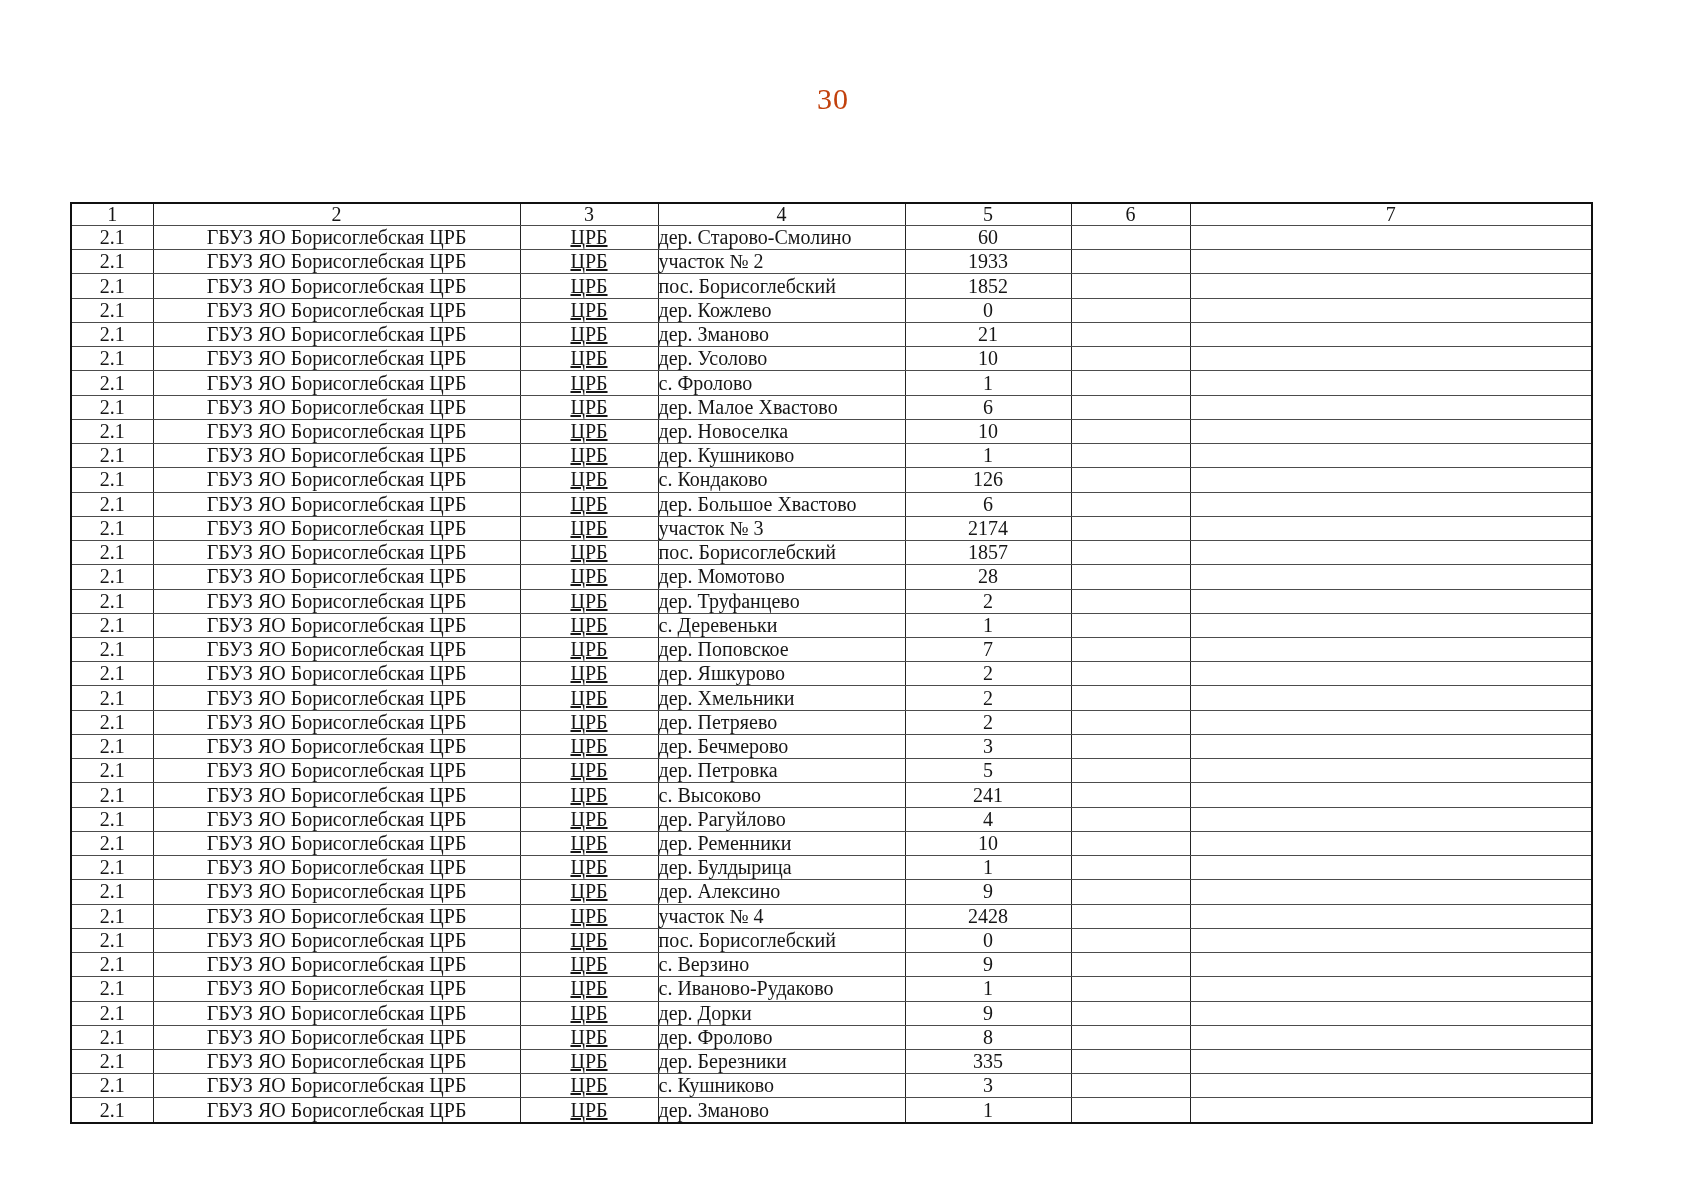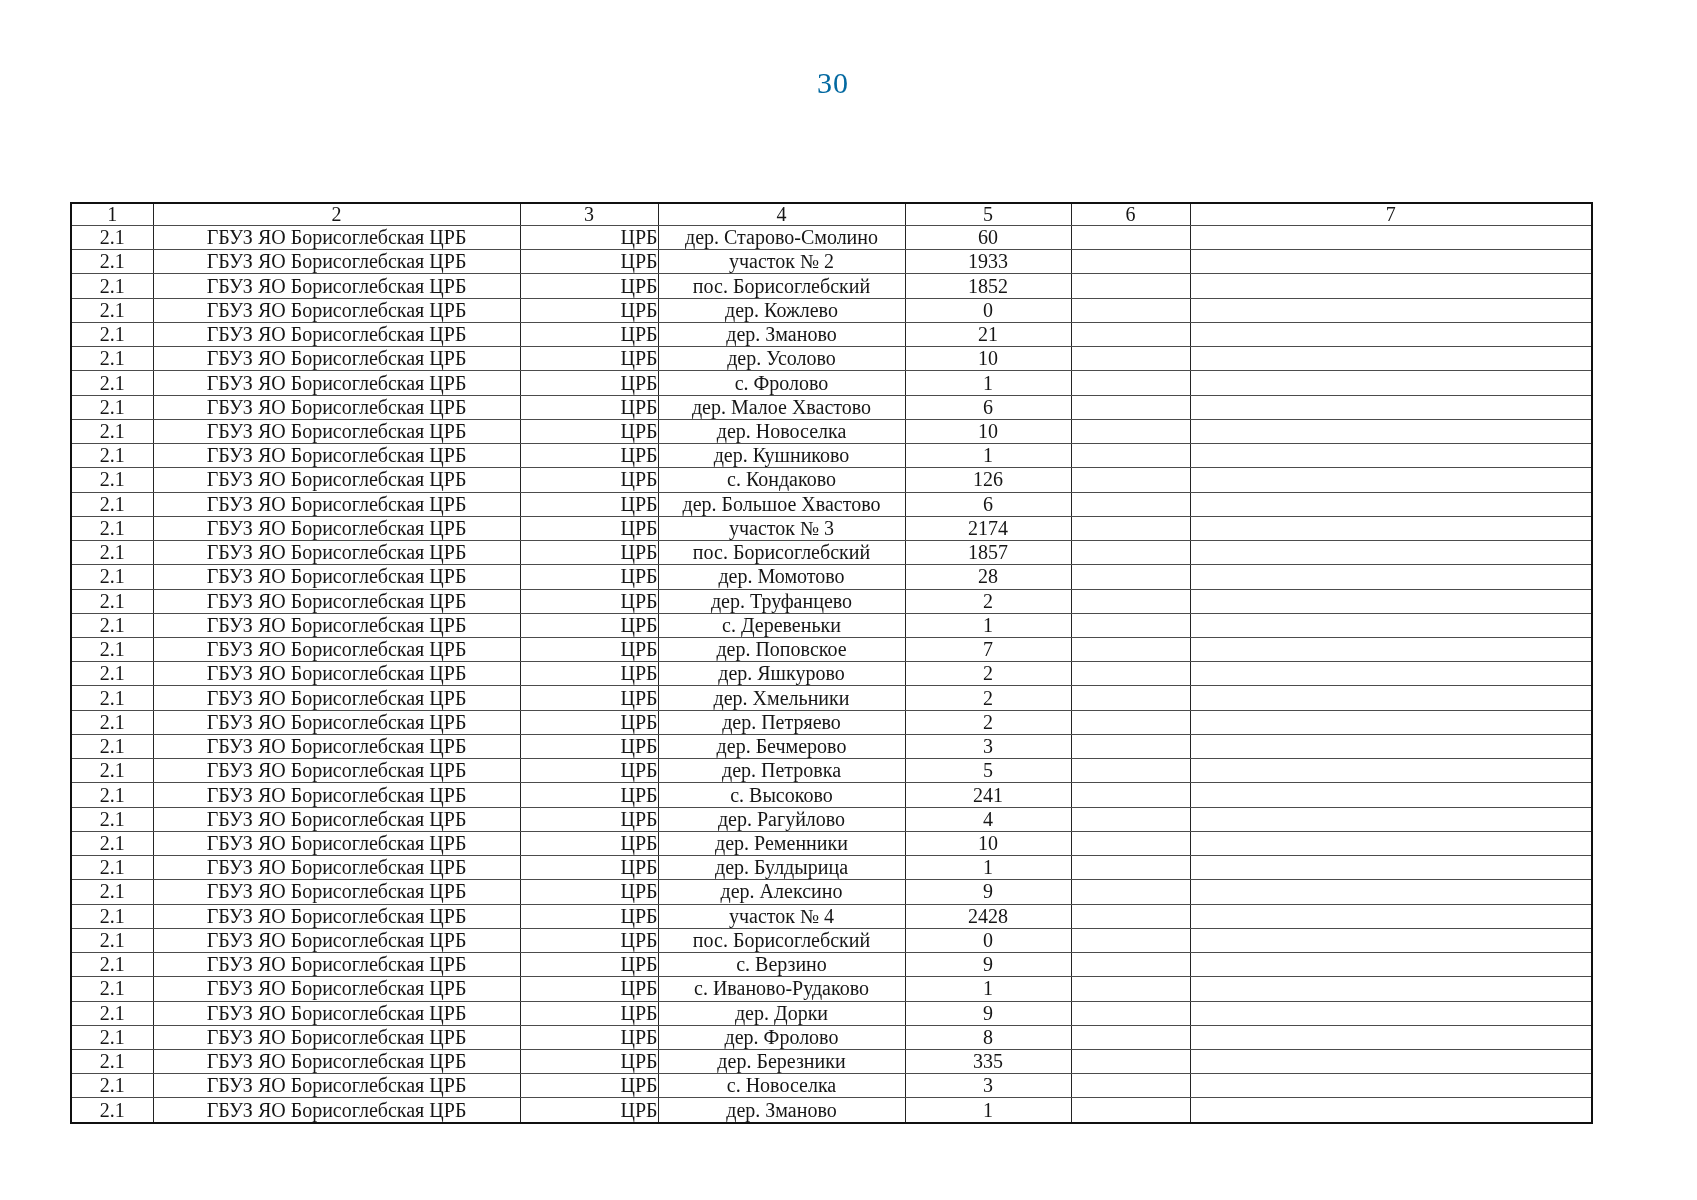--- a/index.html
+++ b/index.html
@@ -10,27 +10,27 @@
   body {
     position: relative;
     width: 1697px;
     height: 1200px;
     font-family: "Liberation Serif", "DejaVu Serif", serif;
     color: #161616;
     overflow: hidden;
   }
   .page-number {
     position: absolute;
-    top: 66px;
+    top: 82px;
     left: 0;
     width: 1666px;
     text-align: center;
     font-size: 30px;
     letter-spacing: 1px;
-    color: #0369a1;
+    color: #c2410c;
   }
   table.doc-table {
     position: absolute;
     left: 70px;
     top: 202px;
     width: 1523px;
     height: 922px;
     border-collapse: collapse;
     table-layout: fixed;
     font-size: 20px;
@@ -49,22 +49,22 @@
   }
   table.doc-table {
     border: 2px solid #101010;
   }
   tr.header-row th {
     text-align: center;
     font-size: 20px;
   }
   td.cell-num      { text-align: center; }
   td.cell-org      { text-align: center; padding-left: 14px; }
-  td.cell-type     { text-align: right; }
-  td.cell-locality { text-align: center; padding-left: 10px; }
+  td.cell-type     { text-align: center; text-decoration: underline; }
+  td.cell-locality { text-align: left; padding-left: 10px; }
   td.cell-count    { text-align: center; }
   td.cell-empty    { }
 </style>
 </head>
 <body>
 
 <div class="page-number">30</div>
 
 <table class="doc-table">
   <colgroup>
@@ -400,21 +400,21 @@
     <td class="cell-type">ЦРБ</td>
     <td class="cell-locality">дер. Березники</td>
     <td class="cell-count">335</td>
     <td class="cell-empty"></td>
     <td class="cell-empty"></td>
   </tr>
       <tr>
     <td class="cell-num">2.1</td>
     <td class="cell-org">ГБУЗ ЯО Борисоглебская ЦРБ</td>
     <td class="cell-type">ЦРБ</td>
-    <td class="cell-locality">с. Новоселка</td>
+    <td class="cell-locality">с. Кушниково</td>
     <td class="cell-count">3</td>
     <td class="cell-empty"></td>
     <td class="cell-empty"></td>
   </tr>
       <tr>
     <td class="cell-num">2.1</td>
     <td class="cell-org">ГБУЗ ЯО Борисоглебская ЦРБ</td>
     <td class="cell-type">ЦРБ</td>
     <td class="cell-locality">дер. Зманово</td>
     <td class="cell-count">1</td>

